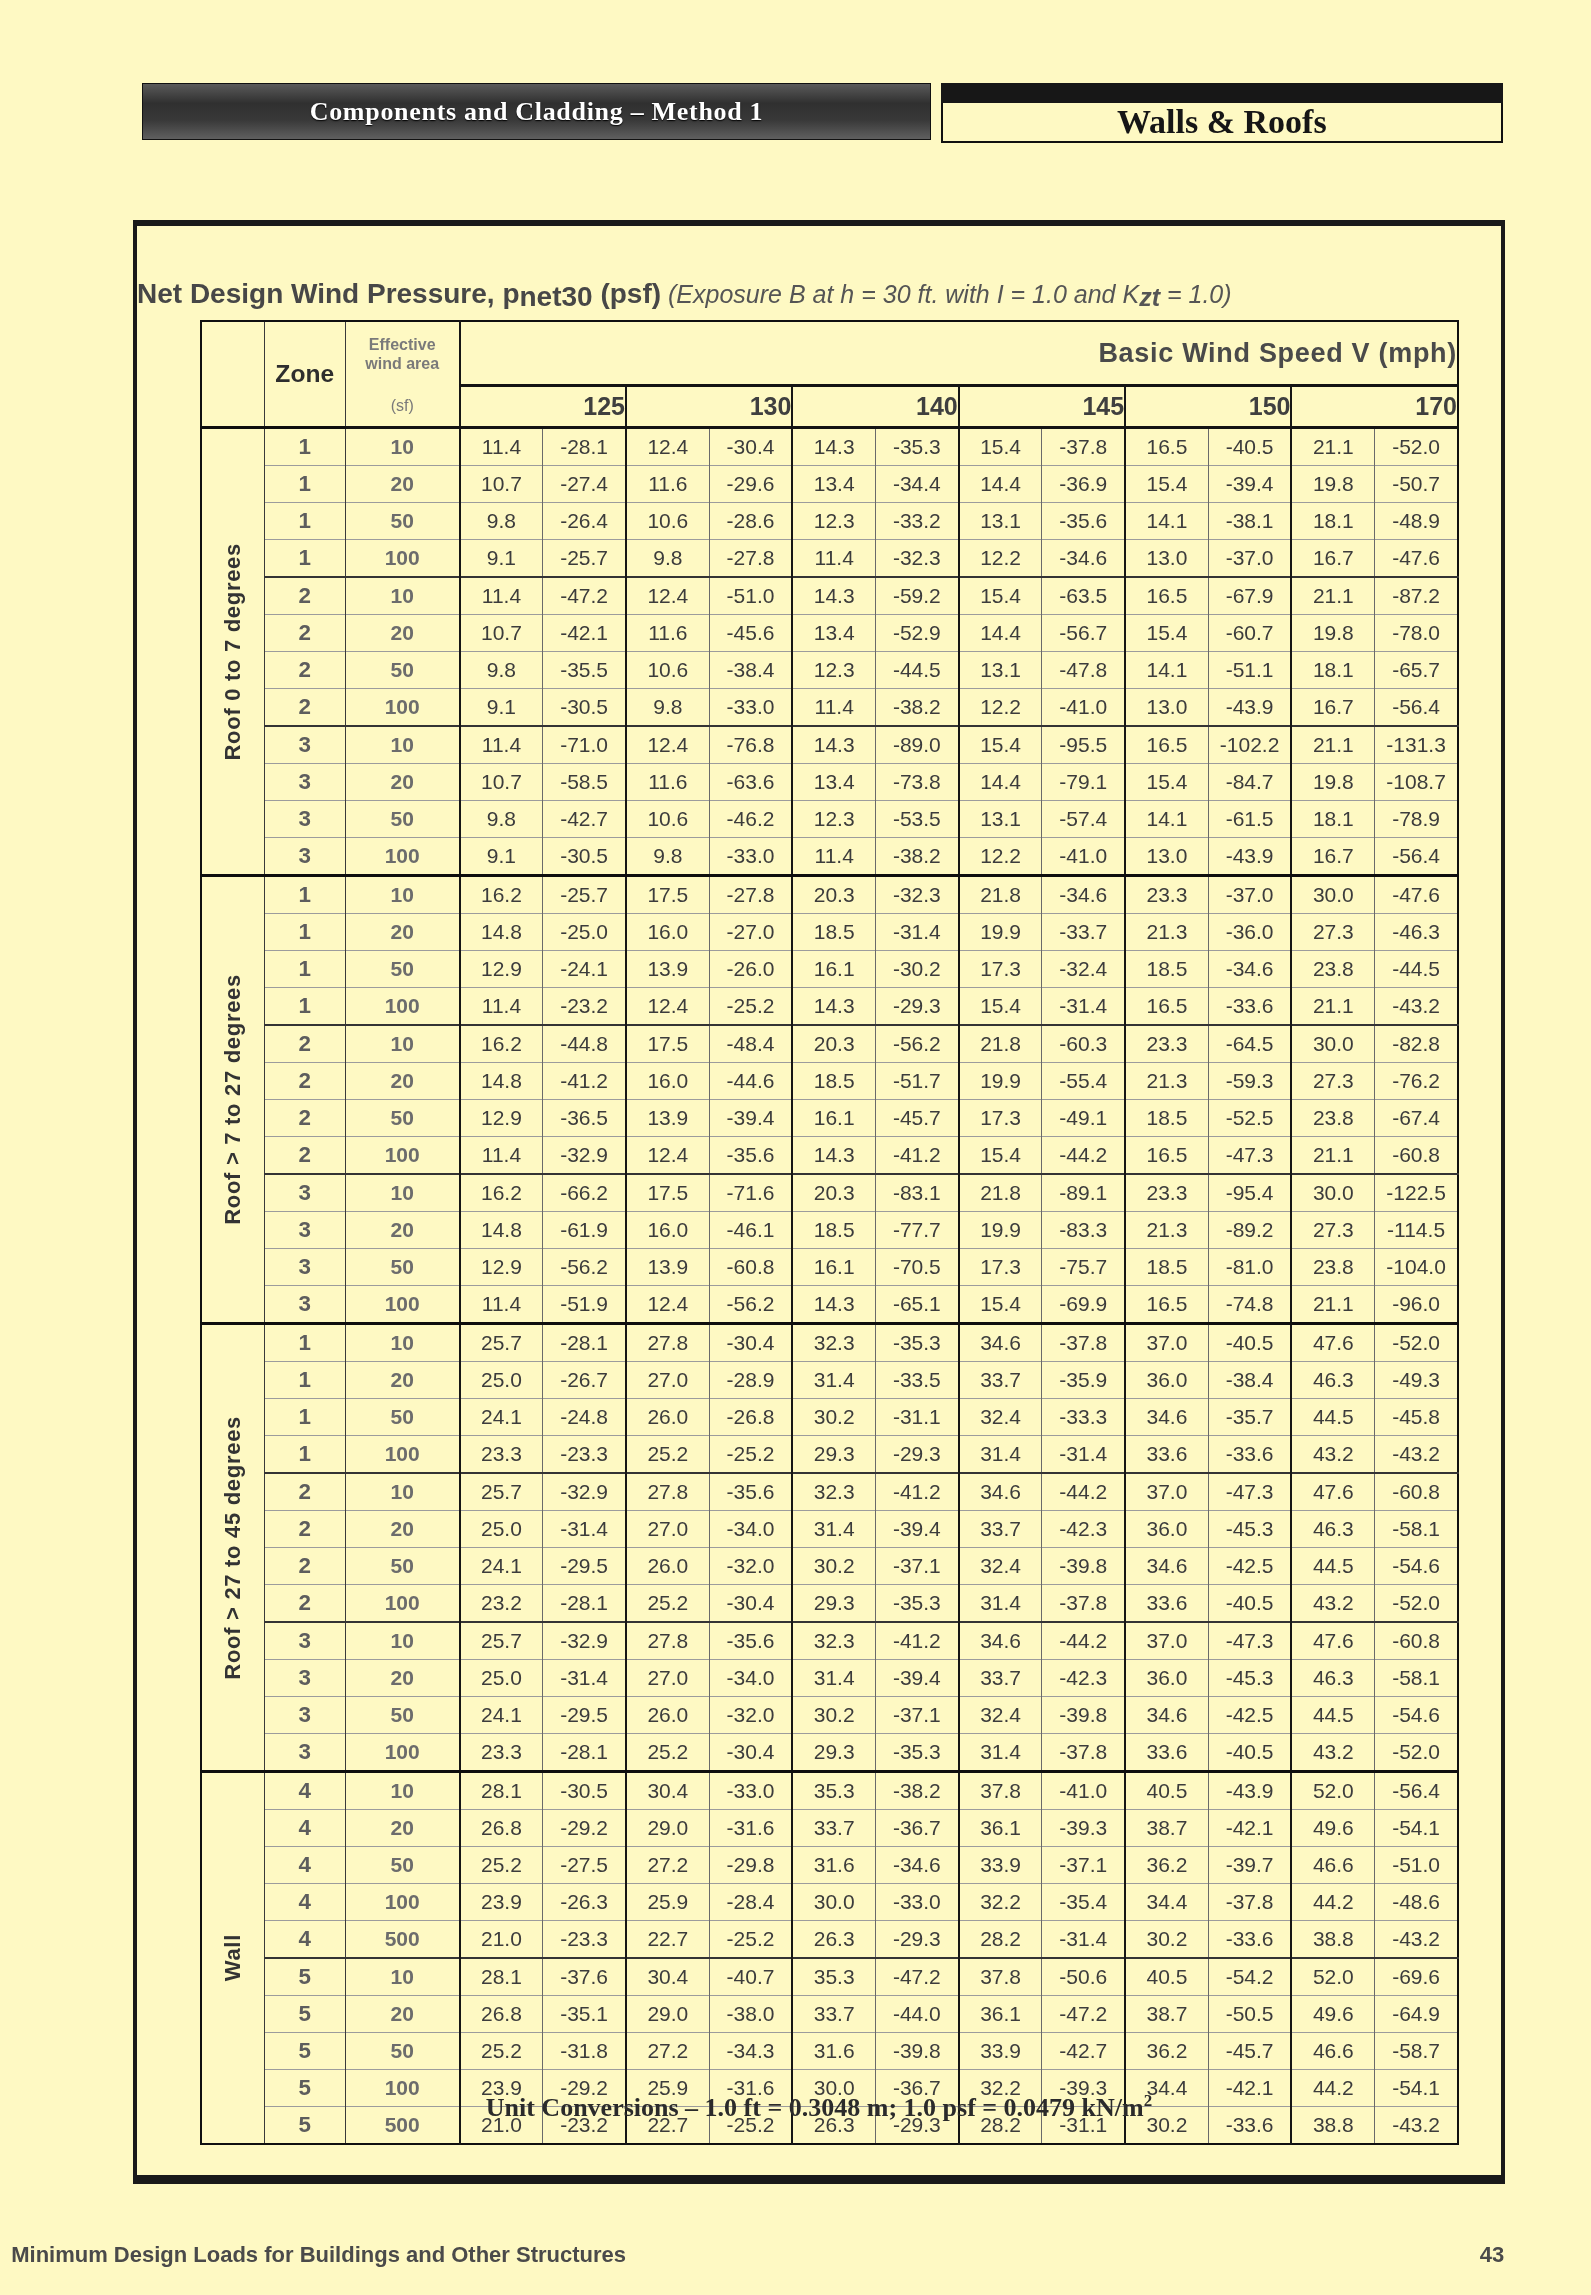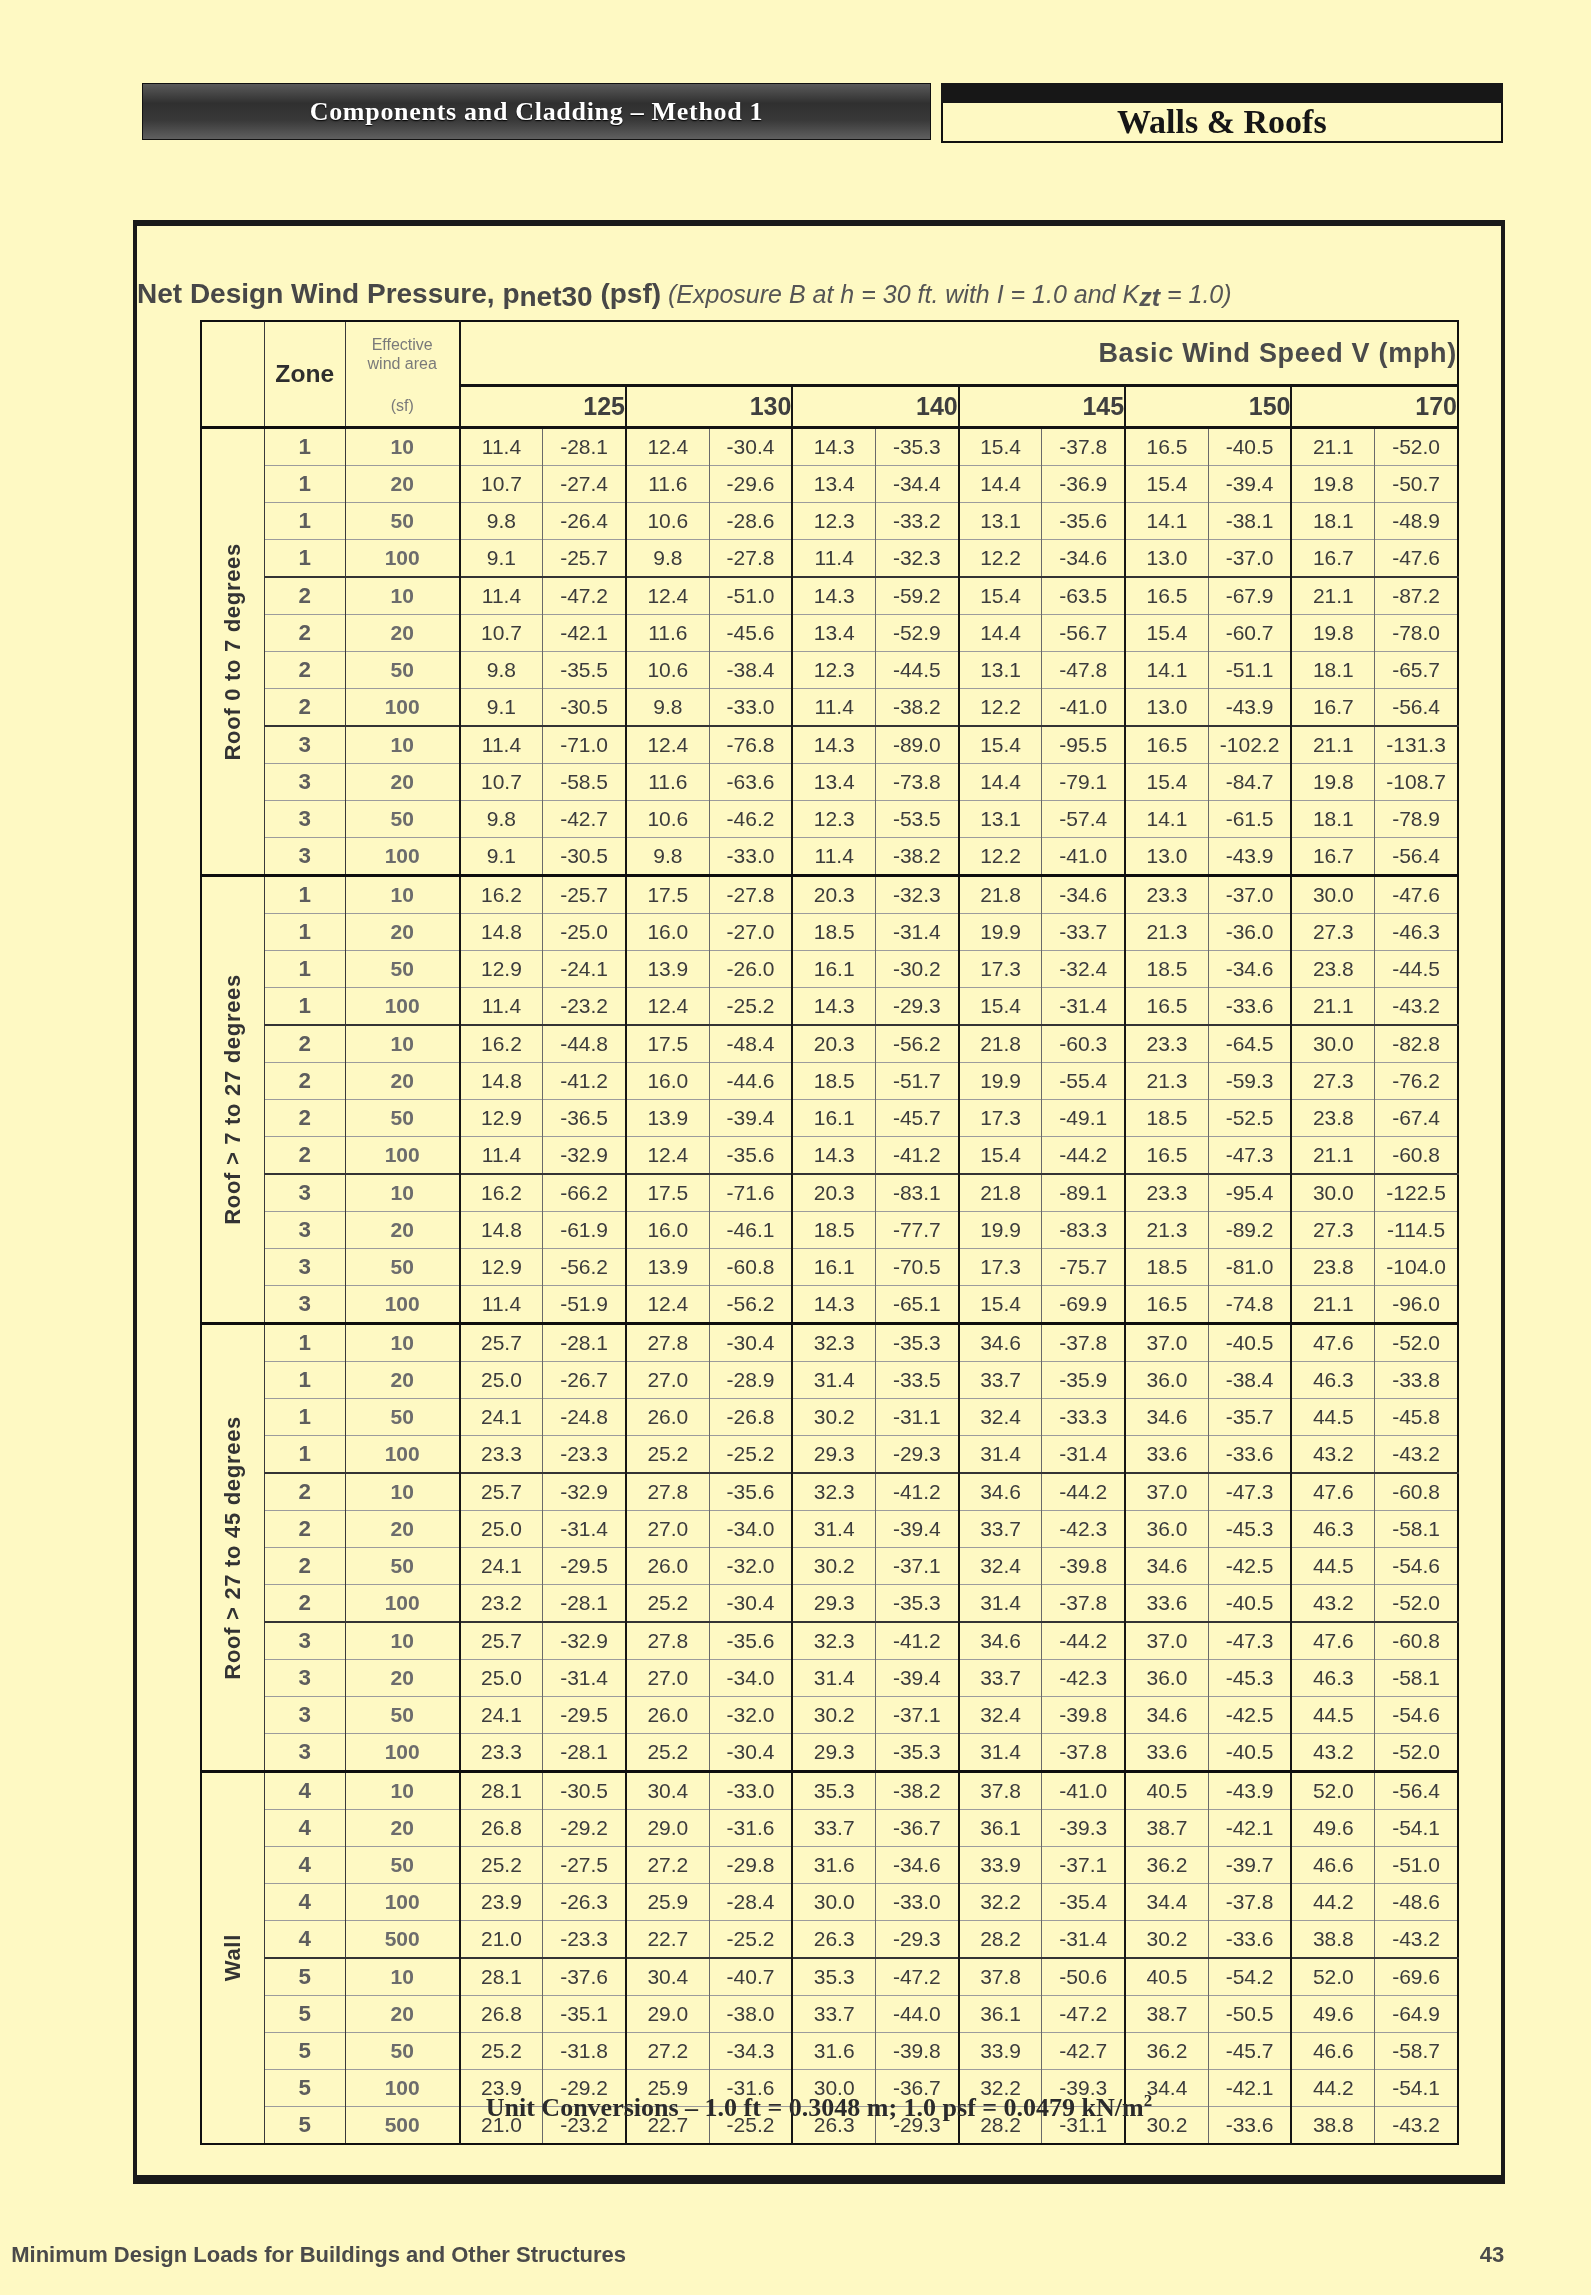--- a/index.html
+++ b/index.html
@@ -43,21 +43,21 @@
   .tbl-title .b { font-weight:bold; font-size:28px; color:#474747; }
   .tbl-title sub { font-weight:bold; font-size:19px; color:#474747; }
   .tbl-title .i { font-style:italic; font-size:25px; color:#555; }
   
   table.wind { position:absolute; left:63px; top:94px; width:1259px;
     border-collapse:collapse; table-layout:fixed; }
   table.wind th, table.wind td { border-left:1.4px solid #3a3a3a; padding:0; text-align:center; overflow:hidden; }
   table.wind { border:2.1px solid #101010; }
   th.corner { border-top:none; }
   th.zone-h { font-size:24.6px; color:#2e2e2e; }
-  th.area-h { font-weight:normal; font-size:16px; color:#7a7a7a; line-height:19px; }
+  th.area-h { font-weight:bold; font-size:16px; color:#7a7a7a; line-height:19px; }
   th.sf-h { font-weight:normal; font-size:16px; color:#7a7a7a; }
   th.bws-h { font-size:27px; color:#4a4a4a; letter-spacing:0.7px; border-bottom:3.5px solid #141414; }
   th.speed { font-size:25px; color:#3f3f3f; height:39px; }
   tr.hrow1 th { height:62px; }
   tr.hrow2 th { height:39px; border-bottom:3.5px solid #141414; }
   td.glabel { border-top:none; }
   .glabel-inner { writing-mode:vertical-rl; transform:rotate(180deg); margin:0 auto;
     font-weight:bold; font-size:22px; color:#333; letter-spacing:0.7px; white-space:nowrap; }
   td.zone { font-weight:bold; font-size:22.4px; color:#5d5d5d; }
   td.area { font-weight:bold; font-size:21px; color:#6c6c6c; }
@@ -558,21 +558,21 @@
             <td class="val pair">-26.7</td>
             <td class="val sp-start">27.0</td>
             <td class="val pair">-28.9</td>
             <td class="val sp-start">31.4</td>
             <td class="val pair">-33.5</td>
             <td class="val sp-start">33.7</td>
             <td class="val pair">-35.9</td>
             <td class="val sp-start">36.0</td>
             <td class="val pair">-38.4</td>
             <td class="val sp-start">46.3</td>
-            <td class="val pair">-33.8</td>
+            <td class="val pair">-49.3</td>
           </tr>
           <tr>
             <td class="zone">1</td>
             <td class="area">50</td>
             <td class="val sp-start">24.1</td>
             <td class="val pair">-24.8</td>
             <td class="val sp-start">26.0</td>
             <td class="val pair">-26.8</td>
             <td class="val sp-start">30.2</td>
             <td class="val pair">-31.1</td>

